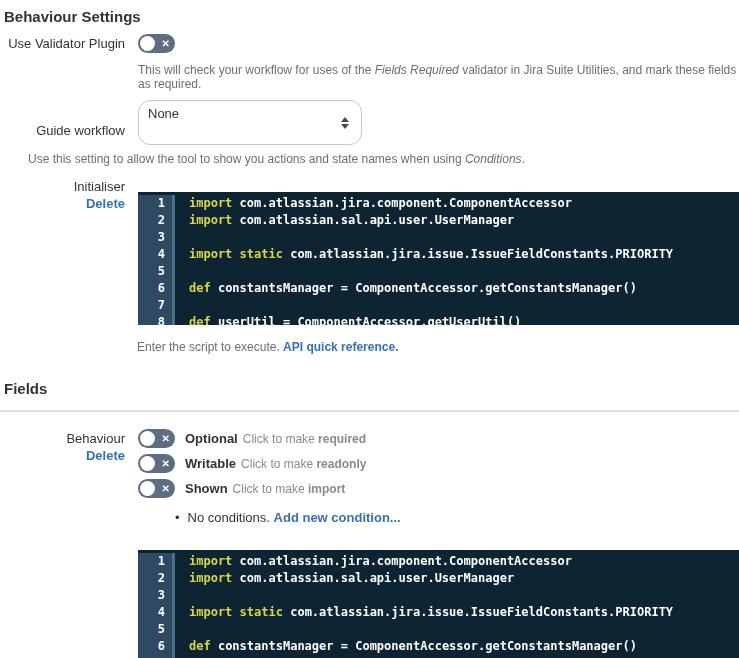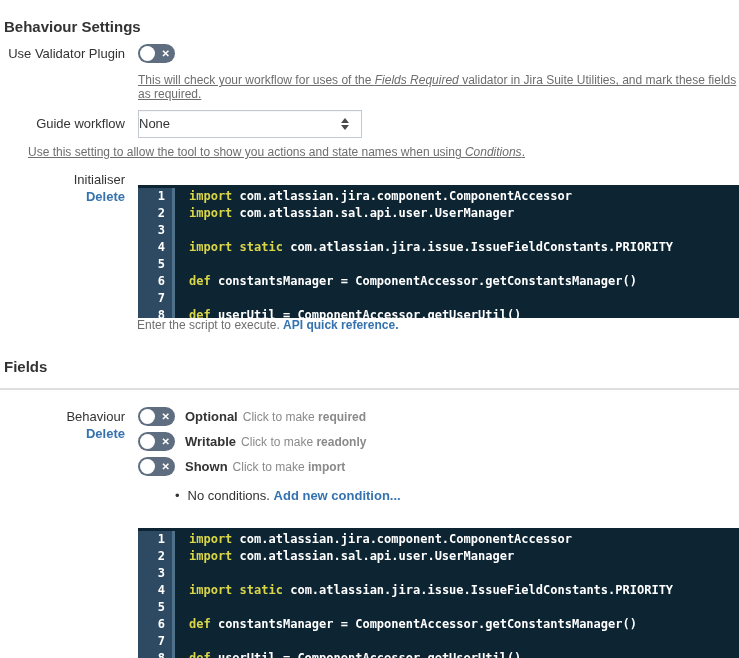--- a/index.html
+++ b/index.html
@@ -1,55 +1,55 @@
 <!DOCTYPE html>
 <html><head>
 <meta charset="utf-8">
 <style>
   * { margin:0; padding:0; box-sizing:border-box; }
   html,body { background:#ffffff; }
   body { font-family:"Liberation Sans", sans-serif; color:#333; }
   .page { position:relative; width:739px; height:658px; background:#fff; overflow:hidden; }
 
   h2.section-heading { font-size:15px; font-weight:bold; color:#333; margin-left:4px; }
-  .h-behaviour { padding-top:18px; }
+  .h-behaviour { padding-top:8px; }
   .h-fields { margin-top:26px; }
   .section-rule { border:none; border-top:2px solid #dfdfdf; margin-top:13px; }
 
   .form-row { display:flex; align-items:flex-start; }
   .label-col { width:125px; flex-shrink:0; text-align:right; font-size:13px; color:#333; line-height:19px; }
   .field-col { margin-left:13px; flex-grow:1; }
 
   .row-validator { margin-top:9px; }
   .row-guide { margin-top:9px;align-items:flex-end; }
   .row-initialiser { margin-top:11px; }
   .row-priority { margin-top:17px; }
 
-  .desc { margin-left:138px; margin-top:10px; font-size:12px; color:#6e6e6e; line-height:14px;text-decoration:underline; }
+  .desc { margin-left:138px; margin-top:10px; font-size:12px; color:#6e6e6e; line-height:14px; }
   .desc-guide { margin-top:7px;margin-left:28px; }
-  .help-line { margin-left:137px; font-size:12px; color:#6e6e6e; }
+  .help-line { margin-left:137px; margin-top:15px; font-size:12px; color:#6e6e6e; }
 
   a.link { color:#3572b0; text-decoration:none; cursor:pointer;font-weight:bold; }
   .delete-link { display:block; font-size:13px; line-height:16px; }
 
   
   .toggle { position:relative; display:inline-block; width:37px; height:19px; background:#5f6d80; border-radius:10px; vertical-align:middle; cursor:pointer; flex-shrink:0; }
   .toggle .knob { position:absolute; left:2px; top:2px; width:15px; height:15px; background:#ffffff; border-radius:50%; }
   .toggle .x-mark { position:absolute; right:5px; top:50%; transform:translateY(-50%); color:#ffffff; font-size:10px; font-weight:bold; line-height:1; }
 
   .toggle-row { display:flex; align-items:center; height:19px; margin-bottom:6px; }
   .toggle-row .state-label { margin-left:10px; font-size:13px; font-weight:bold; color:#333; }
   .toggle-row .hint { margin-left:5px; font-size:12px; color:#8a8a8a; }
   .toggle-row .hint b { color:#8a8a8a; }
 
   .conditions-line { margin-top:12px; margin-left:37px; font-size:13px; color:#333; }
   .bullet { display:inline-block; margin-right:8px; color:#333; }
 
   
-  .select-box { position:relative; width:224px; height:28px; border:1px solid #c3c9d0; border-radius:0; background:#fff; font-size:13px; color:#333; line-height:26px; cursor:pointer; box-shadow:inset 0 1px 1px rgba(0,0,0,0.04); }
+  .select-box { position:relative; width:224px; height:45px; border:1px solid #c3c9d0; border-radius:12px; background:#fff; font-size:13px; color:#333; line-height:26px; padding-left:9px; cursor:pointer; box-shadow:inset 0 1px 1px rgba(0,0,0,0.04); }
   .stepper { position:absolute; right:12px; top:50%; transform:translateY(-50%); width:8px; }
   .stepper .tri-up { width:0; height:0; border-left:4px solid transparent; border-right:4px solid transparent; border-bottom:5px solid #4a4a4a; margin-bottom:2px; }
   .stepper .tri-down { width:0; height:0; border-left:4px solid transparent; border-right:4px solid transparent; border-top:5px solid #4a4a4a; }
 
   
   .editor { height:133px; overflow:hidden; background:#0d2433; font-family:"DejaVu Sans Mono", monospace; font-size:12px; font-weight:bold; line-height:17px; padding-top:3px; cursor:text; }
   .editor-init { margin-top:15px; }
   .editor-field { margin-top:25px; }
   .cm-line { display:flex; align-items:stretch; min-height:17px; }
   .cm-line .ln { width:37px; flex-shrink:0; text-align:right; padding-right:7px; background:#2e4a63; border-right:3px solid #4e7088; color:#ffffff; }

